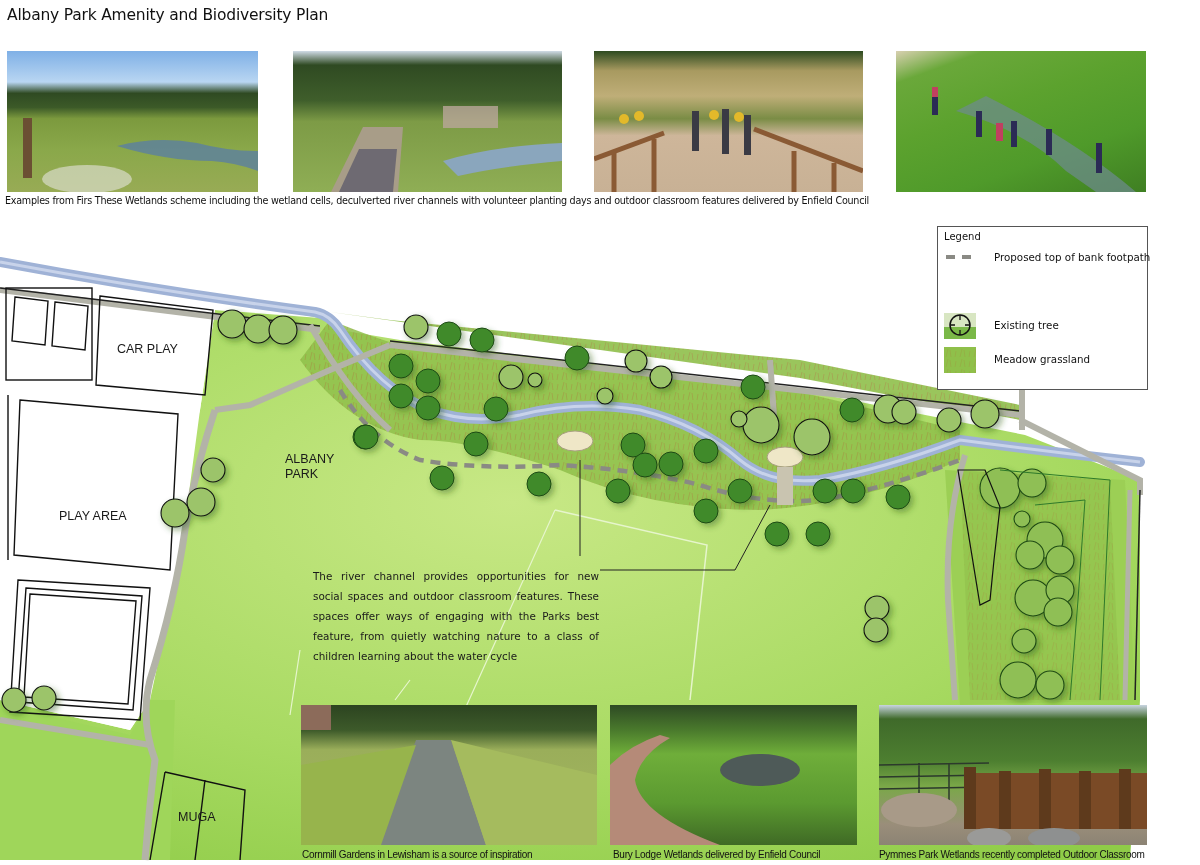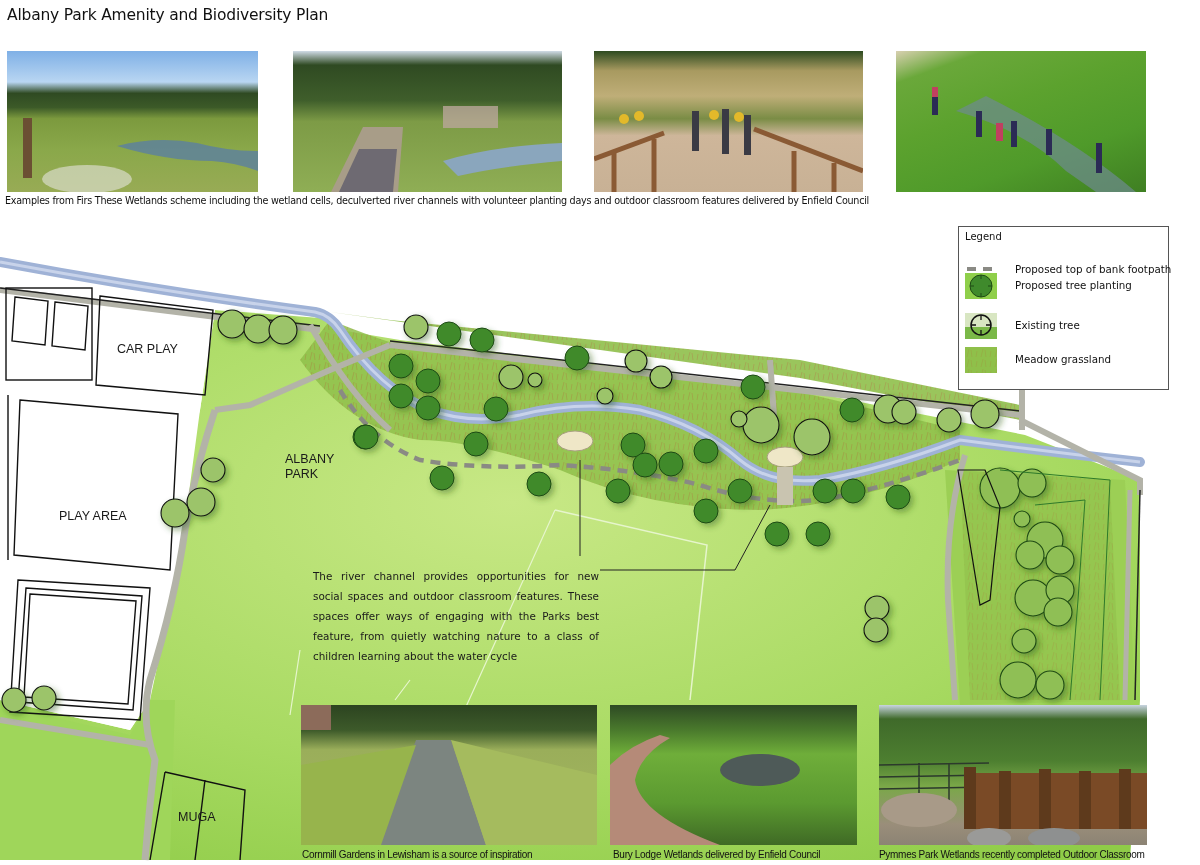--- a/index.html
+++ b/index.html
@@ -3,21 +3,21 @@
 <meta charset="utf-8">
 <style>
   html,body{margin:0;padding:0;background:#fff;}
   body{width:1200px;height:865px;position:relative;overflow:hidden;font-family:"DejaVu Sans",sans-serif;color:#111;}
   .abs{position:absolute;}
   .title{left:7px;top:6px;font-size:15.5px;letter-spacing:-0.2px;}
   .photo{position:absolute;overflow:hidden;}
   .cap{position:absolute;font-size:9.6px;white-space:nowrap;letter-spacing:-0.25px;}
   .caps{font-family:"Liberation Sans",sans-serif;font-size:10px;letter-spacing:-0.3px;}
   .lbl{position:absolute;font-family:"Liberation Sans",sans-serif;font-size:12.5px;color:#1a1a1a;}
-  .legend{position:absolute;left:937px;top:226px;width:209px;height:162px;background:#fff;border:1.5px solid #555;margin-left:21px;}
+  .legend{position:absolute;left:937px;top:226px;width:209px;height:162px;background:#fff;border:1.5px solid #555;}
   .legend .lt{position:absolute;left:6px;top:4px;font-size:10px;}
   .legend .row{position:absolute;left:6px;width:200px;height:26px;}
   .legend .sw{position:absolute;left:0;top:0;width:32px;height:26px;}
   .legend .tx{position:absolute;left:50px;top:6px;font-size:10.3px;white-space:nowrap;}
   .callout{position:absolute;left:313px;top:566px;width:286px;font-size:10.4px;line-height:20px;text-align:justify;color:#1a1a1a;}
 </style>
 </head>
 <body>
 
 <div class="abs title">Albany Park Amenity and Biodiversity Plan</div>
@@ -231,33 +231,25 @@
   <div class="lbl" style="left:59px;top:230px;margin-top:41px;">PLAY AREA</div>
   <div class="lbl" style="left:285px;top:214px;">ALBANY</div>
   <div class="lbl" style="left:285px;top:229px;">PARK</div>
   <div class="lbl" style="left:178px;top:572px;">MUGA</div>
 </div>
 
 <div class="callout">The river channel provides opportunities for new social spaces and outdoor classroom features. These spaces offer ways of engaging with the Parks best feature, from quietly watching nature to a class of children learning about the water cycle</div>
 
 <div class="legend">
   <div class="lt">Legend</div>
-  <div class="row" style="top:34px;">
+  <div class="row" style="top:22px;">
     <svg class="sw" width="32" height="26">
         <path d="M2 8 L30 8" stroke="#8a8a84" stroke-width="4" stroke-dasharray="9 7"></path>
       </svg>
     <span class="tx" style="top:2px;">Proposed top of bank footpath</span>
-  </div>
-  <div class="row" style="top:46px;">
-    <svg class="sw" width="32" height="26">
-        <rect width="32" height="26" fill="#8fcf4a"></rect>
-        <circle cx="16" cy="13" r="11" fill="#3f8a2c" stroke="#1e4a14"></circle>
-        <path d="M16 2v4M16 20v4M5 13h4M23 13h4" stroke="#1e4a14"></path>
-      </svg>
-    <span class="tx">Proposed tree planting</span>
   </div>
   <div class="row" style="top:86px;">
     <svg class="sw" width="32" height="26">
         <rect width="32" height="26" fill="#d8e6c2"></rect>
         <rect y="14" width="32" height="12" fill="#7ab848"></rect>
         <circle cx="16" cy="12" r="10" fill="none" stroke="#111" stroke-width="1.5"></circle>
         <path d="M16 2v5M16 17v5M6 12h5M21 12h5" stroke="#111" stroke-width="1.3"></path>
       </svg>
     <span class="tx">Existing tree</span>
   </div>

